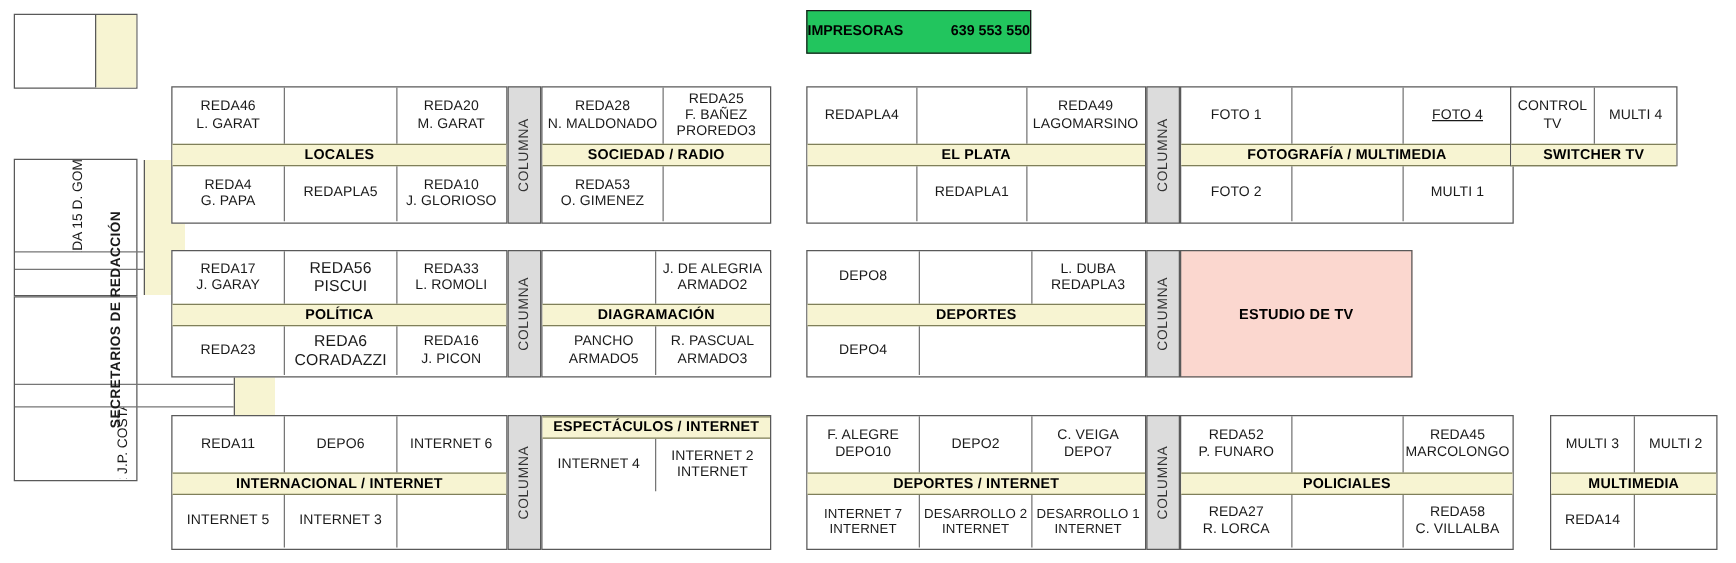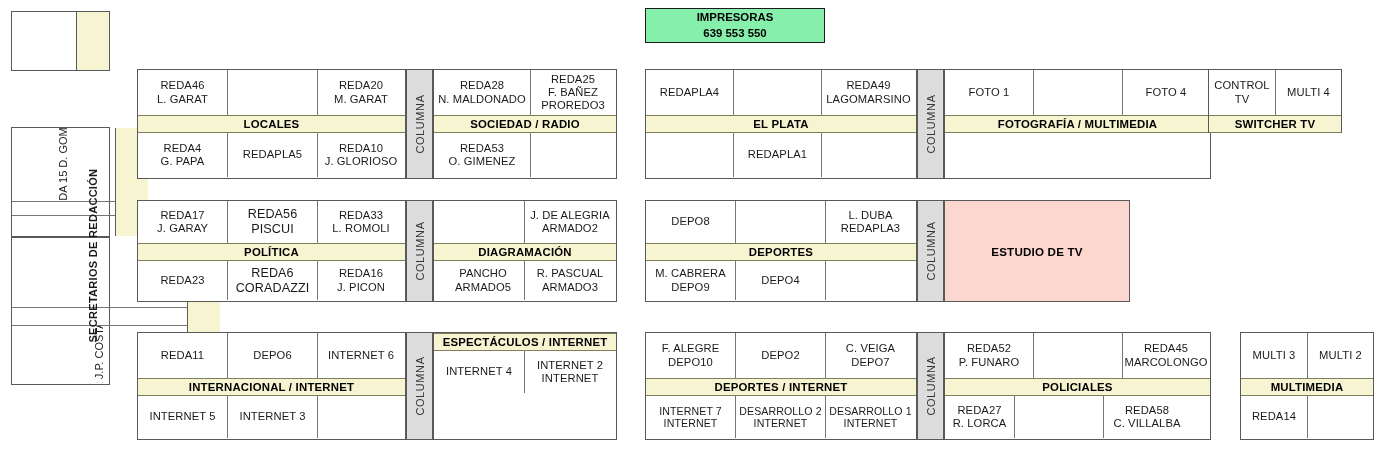--- a/index.html
+++ b/index.html
@@ -41,22 +41,22 @@
     display:flex;align-items:center;justify-content:center;
   }
   .columna span{
     transform:rotate(-90deg);white-space:nowrap;
     font-size:11px;letter-spacing:.6px;color:#333;
   }
 
   
   .printers{
     position:absolute;box-sizing:border-box;
-    background:#86efac;border:1.6px solid #1a1a1a;
-    display:flex;flex-direction:column;align-items:center;justify-content:center;
+    background:#22c55e;border:1.6px solid #1a1a1a;
+    display:flex;align-items:center;justify-content:space-between;
     font-weight:bold;font-size:11.4px;line-height:1.35;color:#000;
   }
   .studio{
     position:absolute;box-sizing:border-box;
     background:#fbd7cf;border:1.5px solid #595959;
     display:flex;align-items:center;justify-content:center;
     font-weight:bold;font-size:11.6px;color:#000;letter-spacing:.2px;
   }
 
   
@@ -171,23 +171,28 @@
   </div>
 </div>
 <div class="columna" style="left:917px;top:69px;width:27px;height:110px;">
   <span>COLUMNA</span>
 </div>
 
 <div class="group" style="left:944px;top:69px;width:267px;height:110px;">
   <div class="grow" style="height:45px;">
     <div class="cell" style="width:89px;">FOTO 1</div>
     <div class="cell" style="width:89px;"></div>
-    <div class="cell" style="width:86px;">FOTO 4</div>
+    <div class="cell" style="width:86px;text-decoration:underline;">FOTO 4</div>
   </div>
   <div class="band" style="height:18px;">FOTOGRAFÍA / MULTIMEDIA</div>
+  <div class="grow" style="height:44px;">
+    <div class="cell" style="width:89px;">FOTO 2</div>
+    <div class="cell" style="width:89px;"></div>
+    <div class="cell" style="width:86px;">MULTI 1</div>
+  </div>
 </div>
 
 <div class="group" style="left:1208px;top:69px;width:134px;height:64px;">
   <div class="grow" style="height:45px;">
     <div class="cell" style="width:67px;">CONTROL TV</div>
     <div class="cell" style="width:65px;">MULTI 4</div>
   </div>
   <div class="band" style="height:18px;">SWITCHER TV</div>
 </div>
 
@@ -230,22 +235,20 @@
 
 <div class="group" style="left:645px;top:200px;width:272px;height:102px;">
   <div class="grow" style="height:42px;">
     <div class="cell" style="width:90px;">DEPO8</div>
     <div class="cell" style="width:90px;"></div>
     <div class="cell" style="width:89px;">L. DUBA
 REDAPLA3</div>
   </div>
   <div class="band" style="height:18px;">DEPORTES</div>
   <div class="grow" style="height:39px;">
-    <div class="cell" style="width:90px;">M. CABRERA
-DEPO9</div>
     <div class="cell" style="width:90px;">DEPO4</div>
     <div class="cell" style="width:89px;"></div>
   </div>
 </div>
 <div class="columna" style="left:917px;top:200px;width:27px;height:102px;">
   <span>COLUMNA</span>
 </div>
 
 <div class="studio" style="left:944px;top:200px;width:186px;height:102px;">
   <span>ESTUDIO DE TV</span>
@@ -302,21 +305,21 @@
 <div class="group" style="left:944px;top:332px;width:267px;height:108px;">
   <div class="grow" style="height:45px;">
     <div class="cell" style="width:89px;">REDA52
 P. FUNARO</div>
     <div class="cell" style="width:89px;"></div>
     <div class="cell" style="width:86px;">REDA45
 MARCOLONGO</div>
   </div>
   <div class="band" style="height:18px;">POLICIALES</div>
   <div class="grow" style="height:42px;">
-    <div class="cell" style="width:70px;">REDA27
+    <div class="cell" style="width:89px;">REDA27
 R. LORCA</div>
     <div class="cell" style="width:89px;"></div>
     <div class="cell" style="width:86px;">REDA58
 C. VILLALBA</div>
   </div>
 </div>
 
 <div class="group" style="left:1240px;top:332px;width:134px;height:108px;">
   <div class="grow" style="height:45px;">
     <div class="cell" style="width:67px;">MULTI 3</div>

